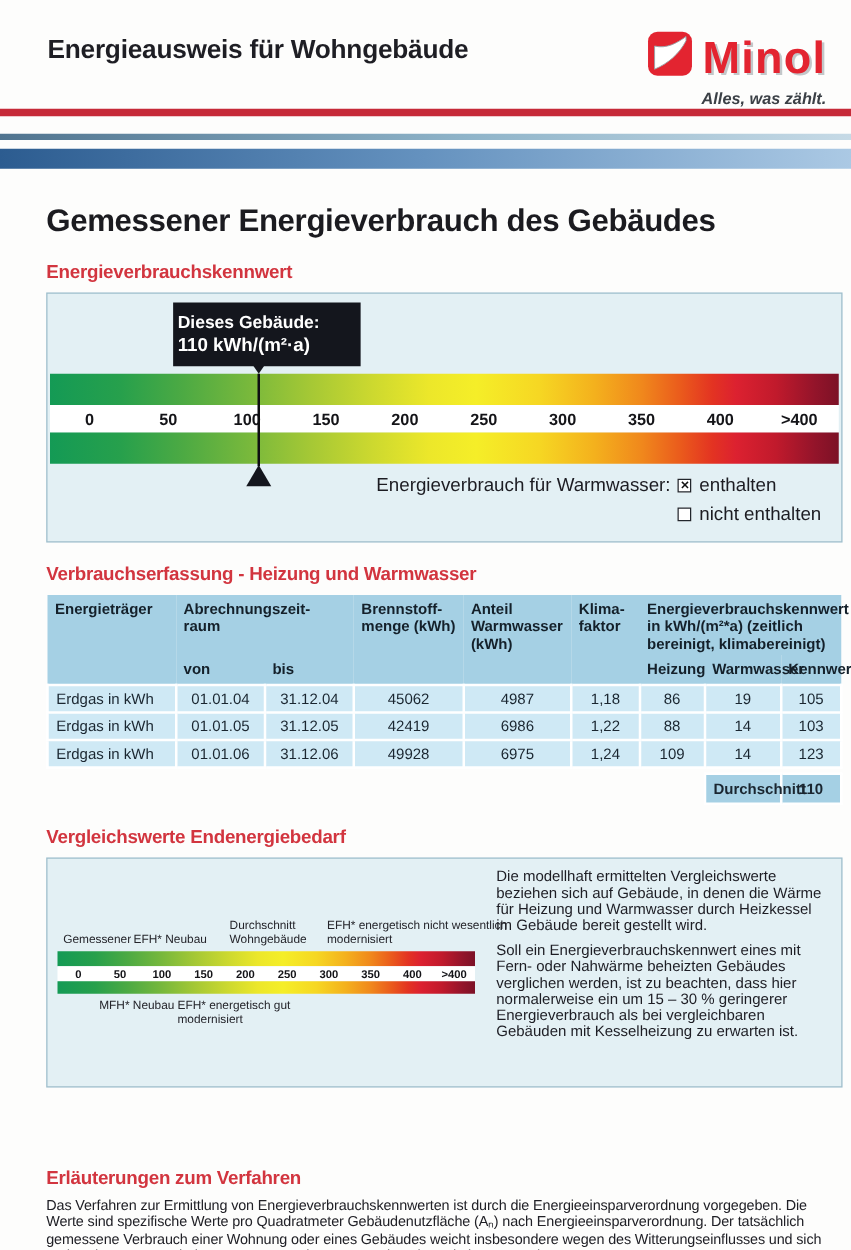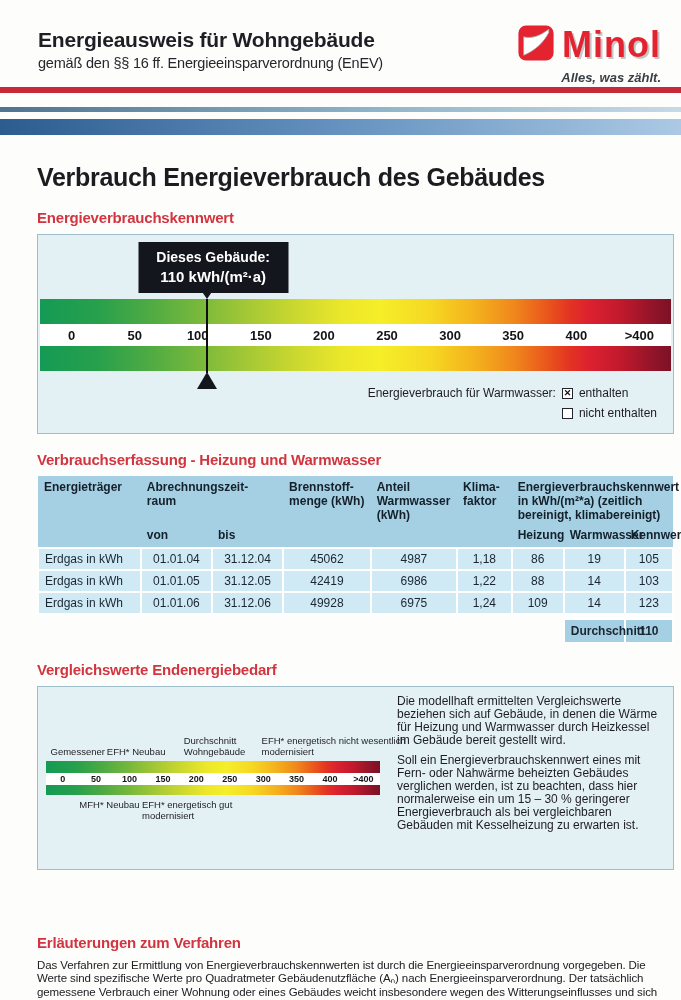--- a/index.html
+++ b/index.html
@@ -26,40 +26,40 @@
   
   .main { padding:28px 7px 0 37px; }
   .page-title { font-size:25px; font-weight:bold; color:#1b1b20; letter-spacing:-0.3px; }
   .red-heading { color:#d2353f; font-size:15px; font-weight:bold; margin-top:17px; margin-bottom:8px; letter-spacing:-0.2px; }
 
   .panel { position:relative; background:#e3f0f4; border:1px solid #9fbecb; }
 
   
   .scale-panel { height:200px; }
   .badge { position:absolute; top:7px; left:26.4%; transform:translateX(-45%); width:150px;
-           background:#14161d; color:#fff; text-align:center; padding:7px 4px 8px; z-index:4; }
+           background:#14161d; color:#fff; padding:7px 4px 8px; z-index:4; }
   .badge-l1 { font-size:14px; font-weight:bold; }
   .badge-l2 { font-size:15px; font-weight:bold; margin-top:3px; }
   .bars { position:absolute; left:2px; right:2px; top:64px; }
   .grad-bar { height:25px;
     background:linear-gradient(90deg,#149a55 0%,#27a04c 9%,#4daa43 17%,#77b83c 25%,#a5c835 33%,
       #cdd92f 41%,#ece72a 48%,#f5ee28 54%,#f6d723 62%,#f4b11d 69%,#f0881c 75%,#ea5a1c 80%,
       #e33322 84%,#dc2130 87%,#c11a2c 92%,#93142a 97%,#7c1126 100%); }
   .tick-band { display:flex; background:#fff; height:22px; align-items:center; }
   .tick-band span { flex:1; text-align:center; font-size:13px; font-weight:bold; color:#141418; }
   .tri-down { position:absolute; left:26.4%; top:-16px; margin-left:-11px; width:0; height:0;
               border-left:11px solid transparent; border-right:11px solid transparent;
               border-top:16px solid #14161d; z-index:3; }
   .pointer-line { position:absolute; left:26.4%; top:0; margin-left:-1px; width:2px; height:74px; background:#0e0e12; z-index:3; }
   .tri-up { position:absolute; left:26.4%; top:73px; margin-left:-10px; width:0; height:0;
             border-left:10px solid transparent; border-right:10px solid transparent;
             border-bottom:17px solid #14161d; z-index:3; }
   .ww-block { position:absolute; right:16px; bottom:13px; display:grid;
               grid-template-columns:auto auto auto; column-gap:6px; row-gap:6px;
-              font-size:12px; align-items:center; }
+              font-size:15px; align-items:center; }
   .cb { width:11px; height:11px; border:1.5px solid #22262c; background:#fff; display:inline-flex;
         align-items:center; justify-content:center; font-size:9px; line-height:1; color:#111; }
   .cb.checked::after { content:"✕"; font-weight:bold; }
 
   
   .vtable { width:100%; border-collapse:collapse; table-layout:fixed; font-size:12px; }
   .vtable th { background:#a5d0e4; text-align:left; padding:4px 6px 2px; vertical-align:top;
                line-height:1.18; font-size:12px; color:#14202a; }
   .vtable th.sub { vertical-align:bottom; padding-bottom:4px; }
   .vtable tbody td { background:#cfe9f5; border:2px solid #fff; padding:3px 6px; text-align:center;
@@ -97,42 +97,41 @@
   .body-text { font-size:11.5px; line-height:13.6px; color:#202026; margin-top:6px; letter-spacing:-0.1px; }
 </style>
 </head>
 <body>
 
 <div class="page">
 
   <div class="header">
     <div class="doc-title-block">
       <div class="doc-title">Energieausweis für Wohngebäude</div>
-      <div class="doc-subtitle">gemäß den §§ 16 ff. Energieeinsparverordnung (EnEV)</div>
     </div>
     <div class="brand">
       <div class="brand-row">
         <span class="brand-icon">
           <svg width="38" height="38" viewBox="0 0 40 40">
             <rect x="1.5" y="1.5" width="37" height="37" rx="8" fill="#e32430"></rect>
             <path d="M7 33 V13.5 C17 16 26 11 33.5 5.5 L33.5 9 C28 20 18 28.5 7 33 Z" fill="#ffffff" stroke="#9aa2a8" stroke-width="0.8"></path>
           </svg>
         </span>
         <span class="brand-name">Minol</span>
       </div>
       <div class="brand-tagline">Alles, was zählt.</div>
     </div>
     <div class="stripe stripe-red"></div>
     <div class="stripe stripe-thin"></div>
     <div class="stripe stripe-wide"></div>
   </div>
 
   <div class="main">
 
-    <div class="page-title">Verbrauch Energieverbrauch des Gebäudes</div>
+    <div class="page-title">Gemessener Energieverbrauch des Gebäudes</div>
 
     <div class="red-heading">Energieverbrauchskennwert</div>
 
     <section class="panel scale-panel">
       <div class="badge">
         <div class="badge-l1">Dieses Gebäude:</div>
         <div class="badge-l2">110 kWh/(m²·a)</div>
       </div>
       <div class="bars">
         <div class="tri-down"></div>

